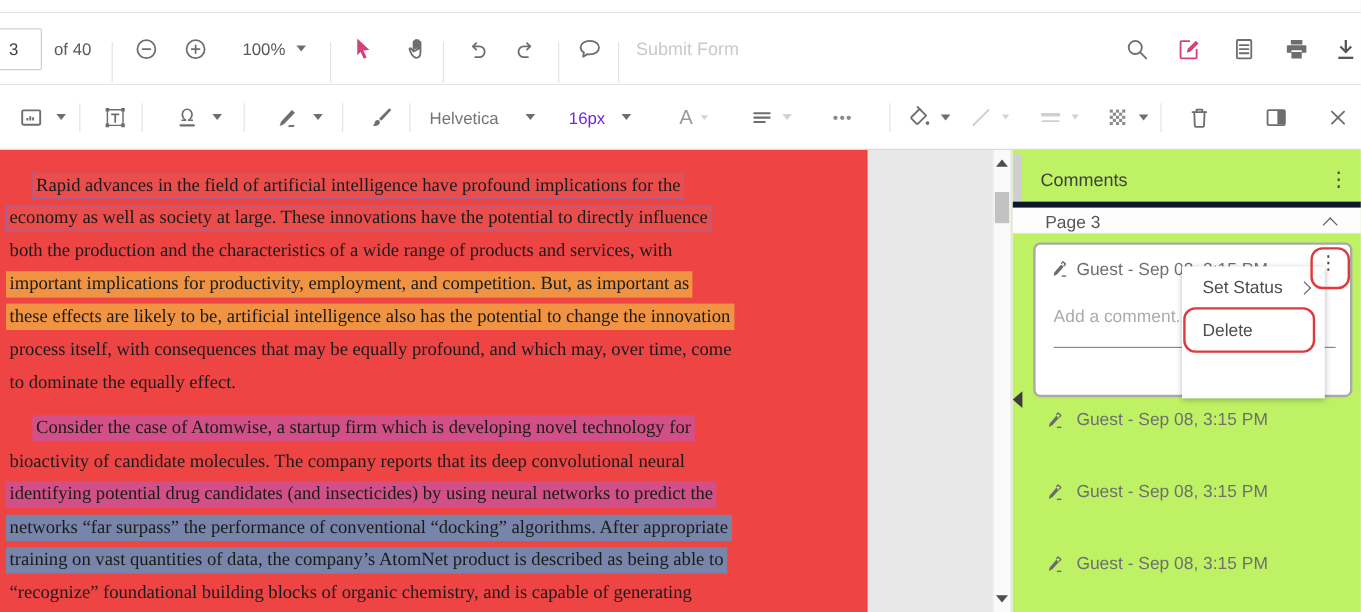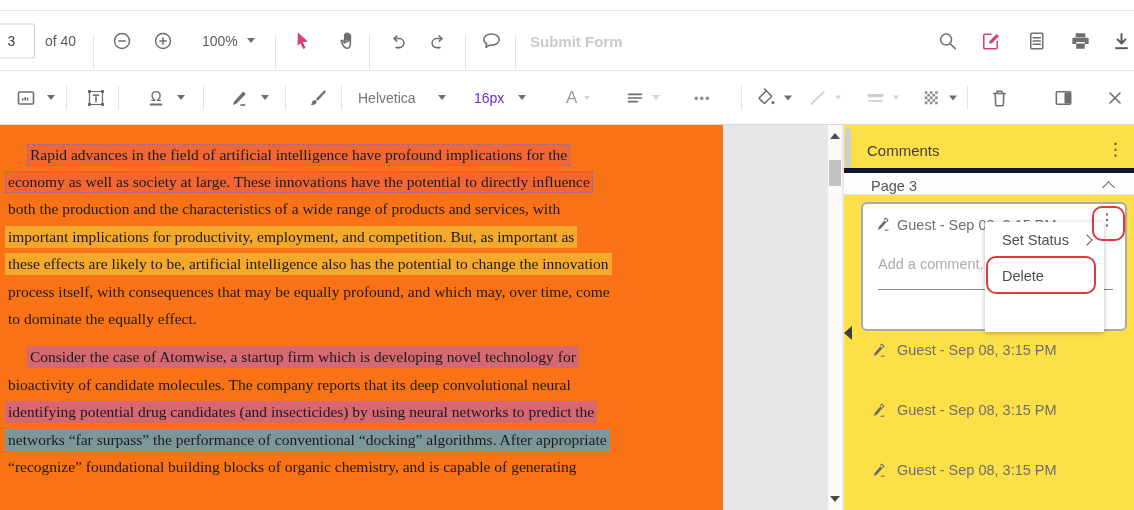--- a/index.html
+++ b/index.html
@@ -8,50 +8,50 @@
   .vd{position:absolute;width:1px;background:#e3e3e3;}
   .ic{display:block;}
   svg{stroke:#6e6e6e;fill:none;stroke-width:1.6;stroke-linecap:round;stroke-linejoin:round;}
   
   #topline{position:absolute;top:10px;left:0;width:1134px;height:1px;background:#e4e4e4;}
   #tb1{position:absolute;top:11px;left:0;width:1134px;height:59px;background:#fff;border-bottom:1px solid #e4e4e4;}
   .tb1i{position:absolute;top:50%;transform:translateY(-50%);display:flex;align-items:center;cursor:default;}
   #pageInput{width:41px;height:31px;border:1px solid #cfcfcf;border-radius:2px;text-align:center;
              font:14px "Liberation Sans",sans-serif;color:#424242;outline:none;}
   .lbl{font-size:14px;color:#5a5a5a;}
-  .dim-lbl{font-size:15px;color:#c9c9c9;font-weight:bold;}
+  .dim-lbl{font-size:15px;color:#c9c9c9;}
   .caret{width:0;height:0;border-left:4.5px solid transparent;border-right:4.5px solid transparent;
          border-top:5.5px solid #6e6e6e;margin-left:9px;}
   .caret.dim{border-top-color:#d3d3d3;}
   
   #tb2{position:absolute;top:71px;left:0;width:1134px;height:53px;background:#fff;border-bottom:1px solid #d9d9d9;}
   .tb2i{position:absolute;top:50%;transform:translateY(-50%);display:flex;align-items:center;cursor:default;}
   
   #main{position:absolute;top:125px;left:0;width:1134px;height:385px;background:#e7e7e7;}
-  #docpage{position:absolute;left:0;top:0;width:723px;height:385px;background:#f97316;overflow:hidden;}
+  #docpage{position:absolute;left:0;top:0;width:723px;height:385px;background:#ef4444;overflow:hidden;}
   #doccontent{position:absolute;left:0;top:16px;width:723px;padding-left:5px;}
   .dl{height:27.4px;display:flex;align-items:center;white-space:nowrap;}
   .dl span{font:15.5px "Liberation Serif","DejaVu Serif",serif;color:#1b1b1b;padding:2px 3px;}
   .ind{padding-left:22px;}
   .pgap{margin-top:11px;}
   .hl-pink{background:rgba(231,86,86,0.45);}
   .sel{border:1px dashed #7473c6;padding:1px 2px !important;}
   .hl-yellow{background:rgba(241,213,66,0.55);}
   .hl-purple{background:rgba(182,92,202,0.50);}
   .hl-blue{background:rgba(47,173,232,0.62);}
   
   #vscroll{position:absolute;left:827px;top:0;width:16px;height:385px;background:#fafafa;
            border-left:1px solid #e6e6e6;border-right:1px solid #e6e6e6;box-sizing:border-box;}
   .sb-arrow-up{width:0;height:0;border-left:5px solid transparent;border-right:5px solid transparent;
                border-bottom:6px solid #4d4d4d;margin:8px auto 0;}
   .sb-arrow-dn{width:0;height:0;border-left:5px solid transparent;border-right:5px solid transparent;
                border-top:6px solid #4d4d4d;position:absolute;bottom:8px;left:2px;}
   #sb-thumb{position:absolute;left:1px;top:35px;width:12px;height:26px;background:#c2c2c2;}
   
-  #panel{position:absolute;left:843px;top:0;width:291px;height:385px;background:#fde047;border-left:1px solid #ececec;box-sizing:border-box;}
+  #panel{position:absolute;left:843px;top:0;width:291px;height:385px;background:#bef264;border-left:1px solid #ececec;box-sizing:border-box;}
   #panel-thumb{position:absolute;left:1px;top:3px;width:6px;height:55px;background:#cfcfcf;border-radius:3px;}
   #collapse-tri{position:absolute;left:0px;top:201px;width:0;height:0;border-top:7px solid transparent;
                 border-bottom:7px solid transparent;border-right:8px solid #3c3c3c;}
   #cm-header{position:absolute;left:23px;top:17px;font-size:15px;color:#3f3f3f;}
   #cm-kebab{position:absolute;right:6px;top:12px;font-size:17px;color:#454545;letter-spacing:0;line-height:1;padding:4px;}
   #pageband{position:absolute;left:0;top:43px;width:291px;height:27px;background:#fdfdfd;
             border-top:5px solid #0f172a;border-bottom:1px solid #e2e2e2;box-sizing:border-box;}
   #pageband .t{position:absolute;left:27px;top:5px;font-size:14.5px;color:#565656;}
   .chev-up{position:absolute;right:22px;top:10px;width:8px;height:8px;border-left:1.6px solid #5f5f5f;
            border-top:1.6px solid #5f5f5f;transform:rotate(45deg);}
@@ -327,20 +327,23 @@
       <div class="dl">
           <span>bioactivity of candidate molecules.  The company reports that its deep convolutional neural</span>
         </div>
       <div class="dl">
           <span class="hl-purple">identifying potential drug candidates (and insecticides) by using neural networks to predict the</span>
         </div>
       <div class="dl">
           <span class="hl-blue">networks “far surpass” the performance of conventional “docking” algorithms.  After appropriate</span>
         </div>
       <div class="dl">
+          <span class="hl-blue">training on vast quantities of data, the company’s AtomNet product is described as being able to</span>
+        </div>
+      <div class="dl">
           <span>“recognize” foundational building blocks of organic chemistry, and is capable of generating</span>
         </div>
     </div>
   </div>
 
   <div id="vscroll">
     <div class="sb-arrow-up"></div>
     <div id="sb-thumb"></div>
     <div class="sb-arrow-dn"></div>
   </div>

